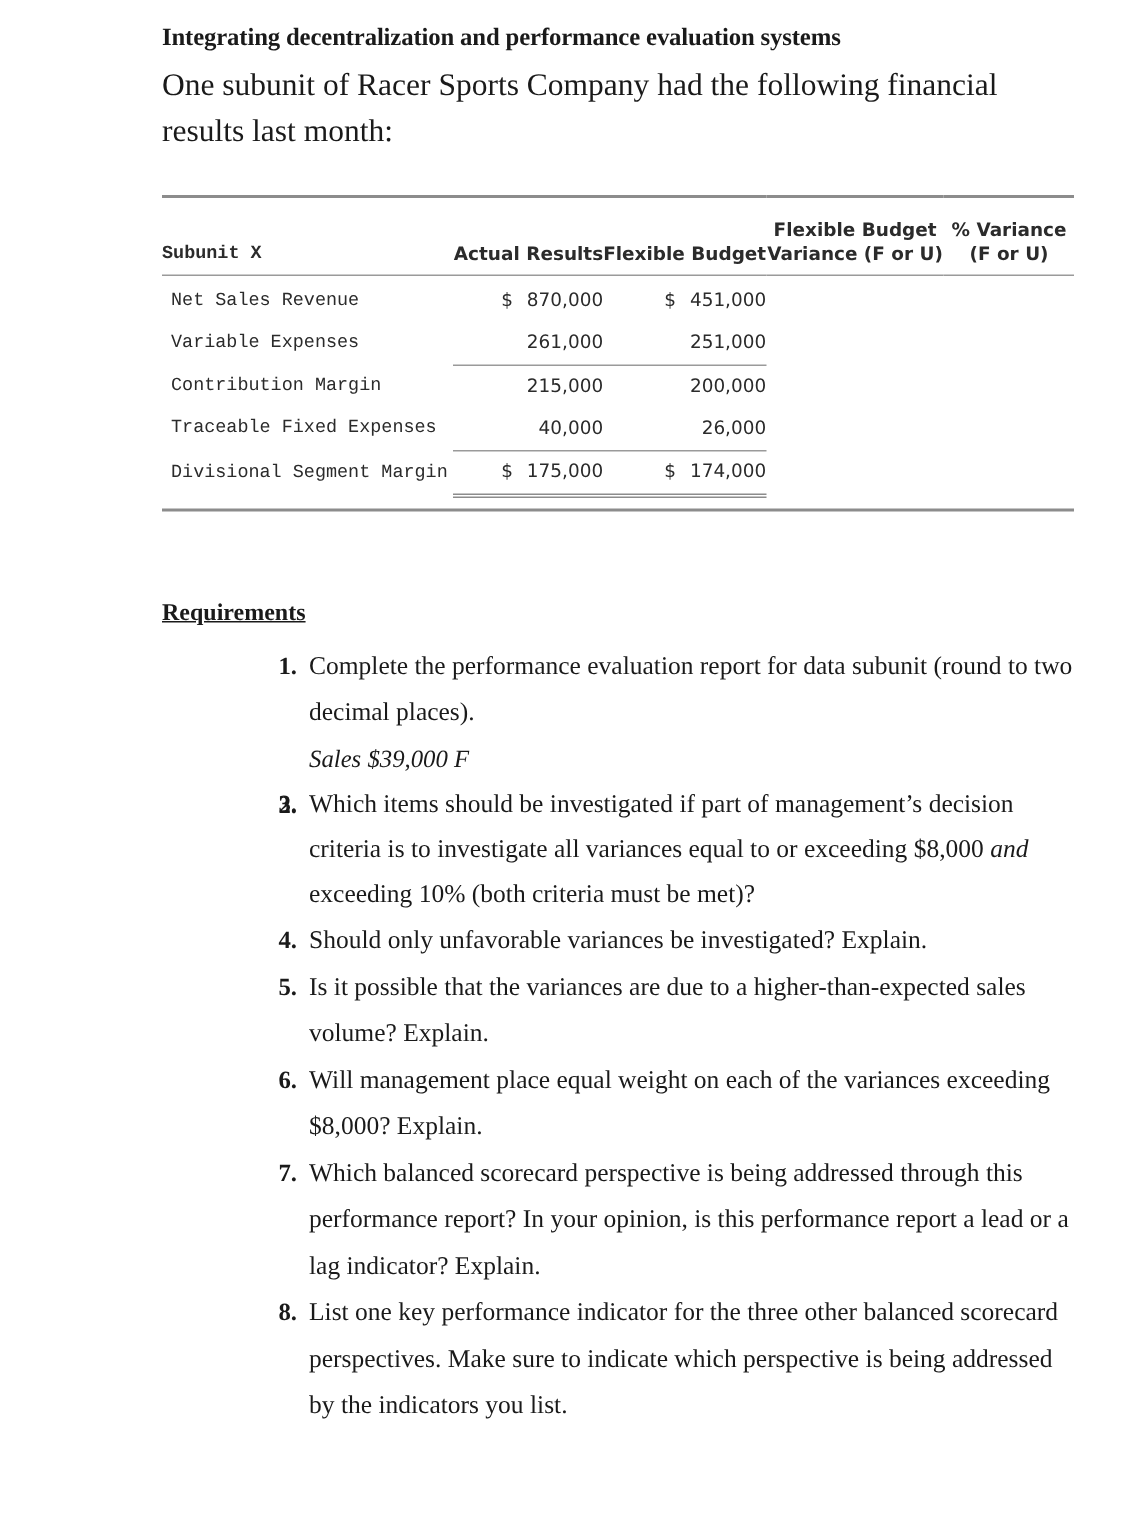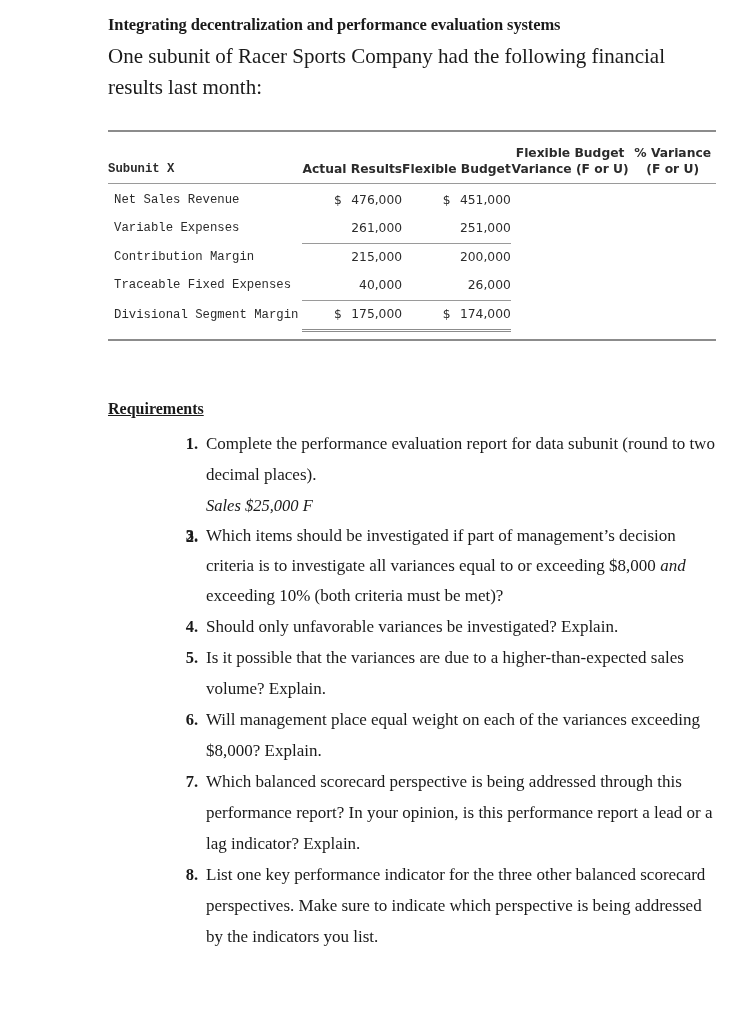--- a/index.html
+++ b/index.html
@@ -183,21 +183,21 @@
           </th>
           <th class="c-blank c-v2">
             <span>% Variance</span><br>
             <span>(F or U)</span>
           </th>
         </tr>
       </thead>
       <tbody>
         <tr>
           <td class="c-label">Net Sales Revenue</td>
-          <td class="c-num"><span class="money"><span class="cur">$</span><span>476,000</span></span></td>
+          <td class="c-num"><span class="money"><span class="cur">$</span><span>870,000</span></span></td>
           <td class="c-num"><span class="money"><span class="cur">$</span><span>451,000</span></span></td>
           <td class="c-blank c-v1"></td>
           <td class="c-blank c-v2"></td>
         </tr>
         <tr class="rule-after">
           <td class="c-label">Variable Expenses</td>
           <td class="c-num"><span class="money"><span class="cur"></span><span>261,000</span></span></td>
           <td class="c-num"><span class="money"><span class="cur"></span><span>251,000</span></span></td>
           <td class="c-blank c-v1"></td>
           <td class="c-blank c-v2"></td>
@@ -226,21 +226,21 @@
       </tbody>
     </table>
     <div class="table-bottom"></div>
   </div>
 
   <h2 class="req-heading">Requirements</h2>
 
   <ol class="reqs">
     <li>
       <span class="num">1.</span><span>Complete the performance evaluation report for data subunit (round to two decimal places).</span>
-      <span class="ans-note">Sales $25,000 F</span>
+      <span class="ans-note">Sales $39,000 F</span>
     </li>
     <li>
       <span class="num">2.</span>
     </li>
     <li class="tight">
       <span class="num">3.</span><span>Which items should be investigated if part of management’s decision criteria is to investigate all variances equal to or exceeding $8,000 </span><em class="it">and</em><span> exceeding 10% (both criteria must be met)?</span>
     </li>
     <li>
       <span class="num">4.</span><span>Should only unfavorable variances be investigated? Explain.</span>
     </li>

